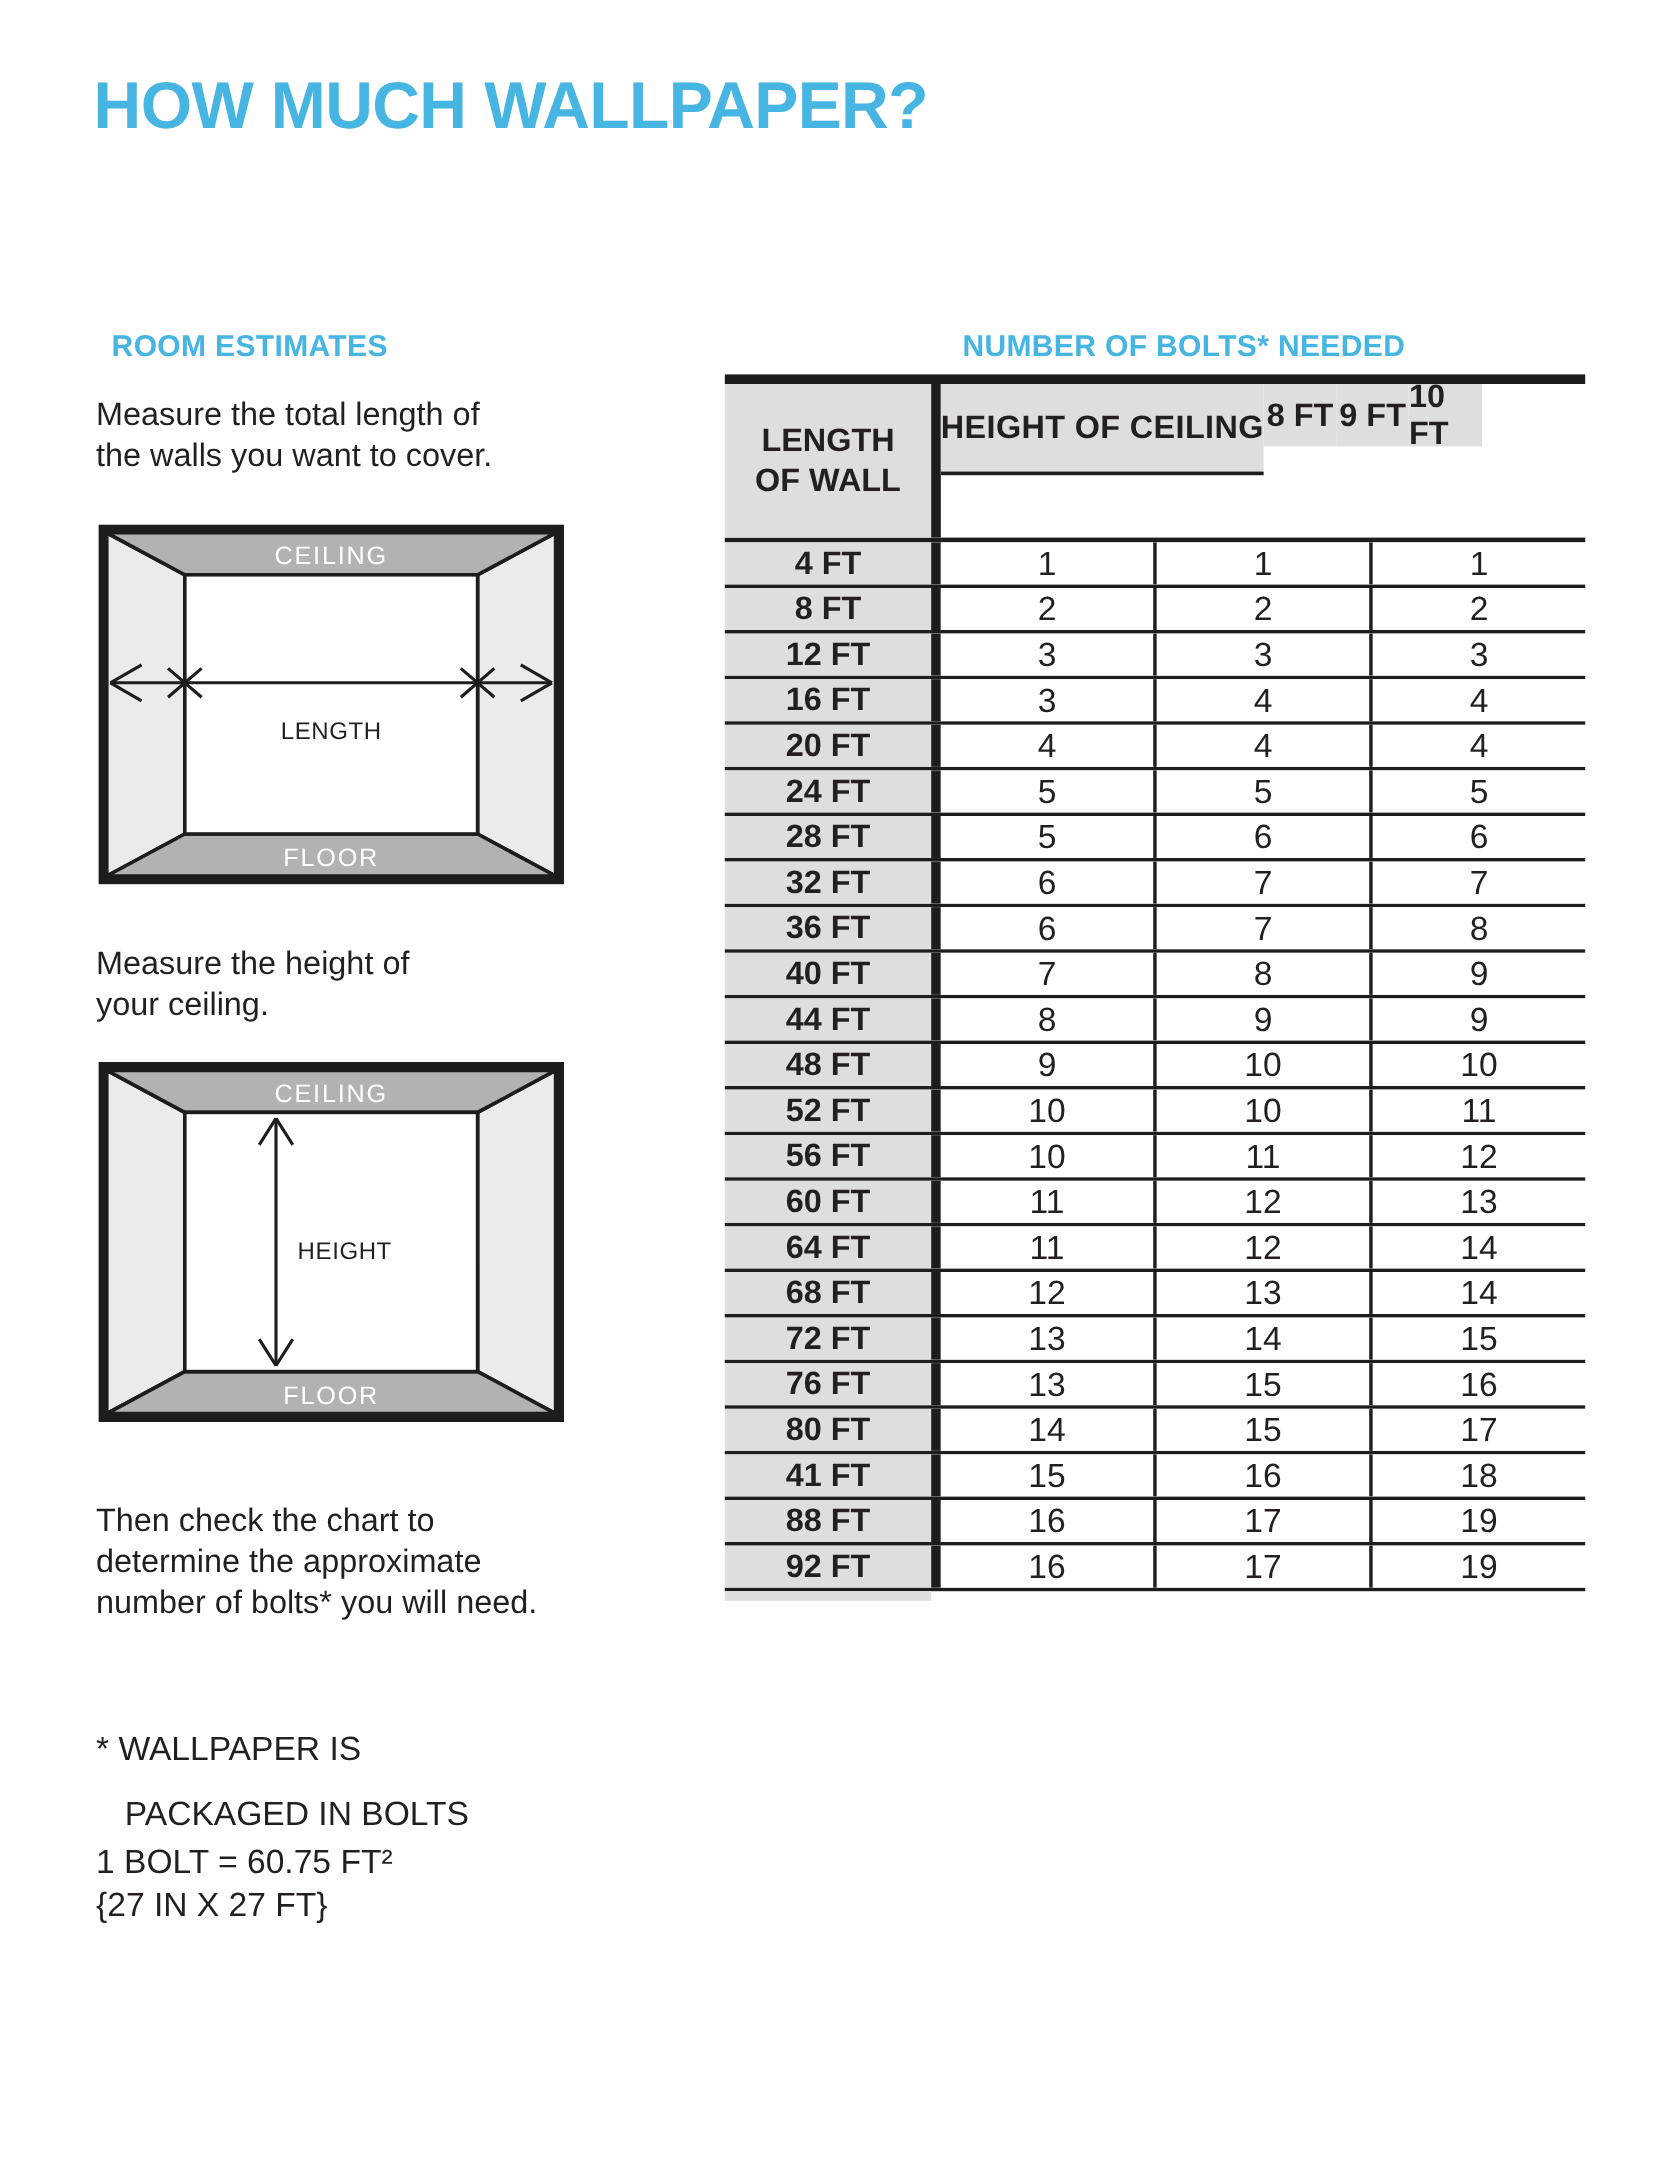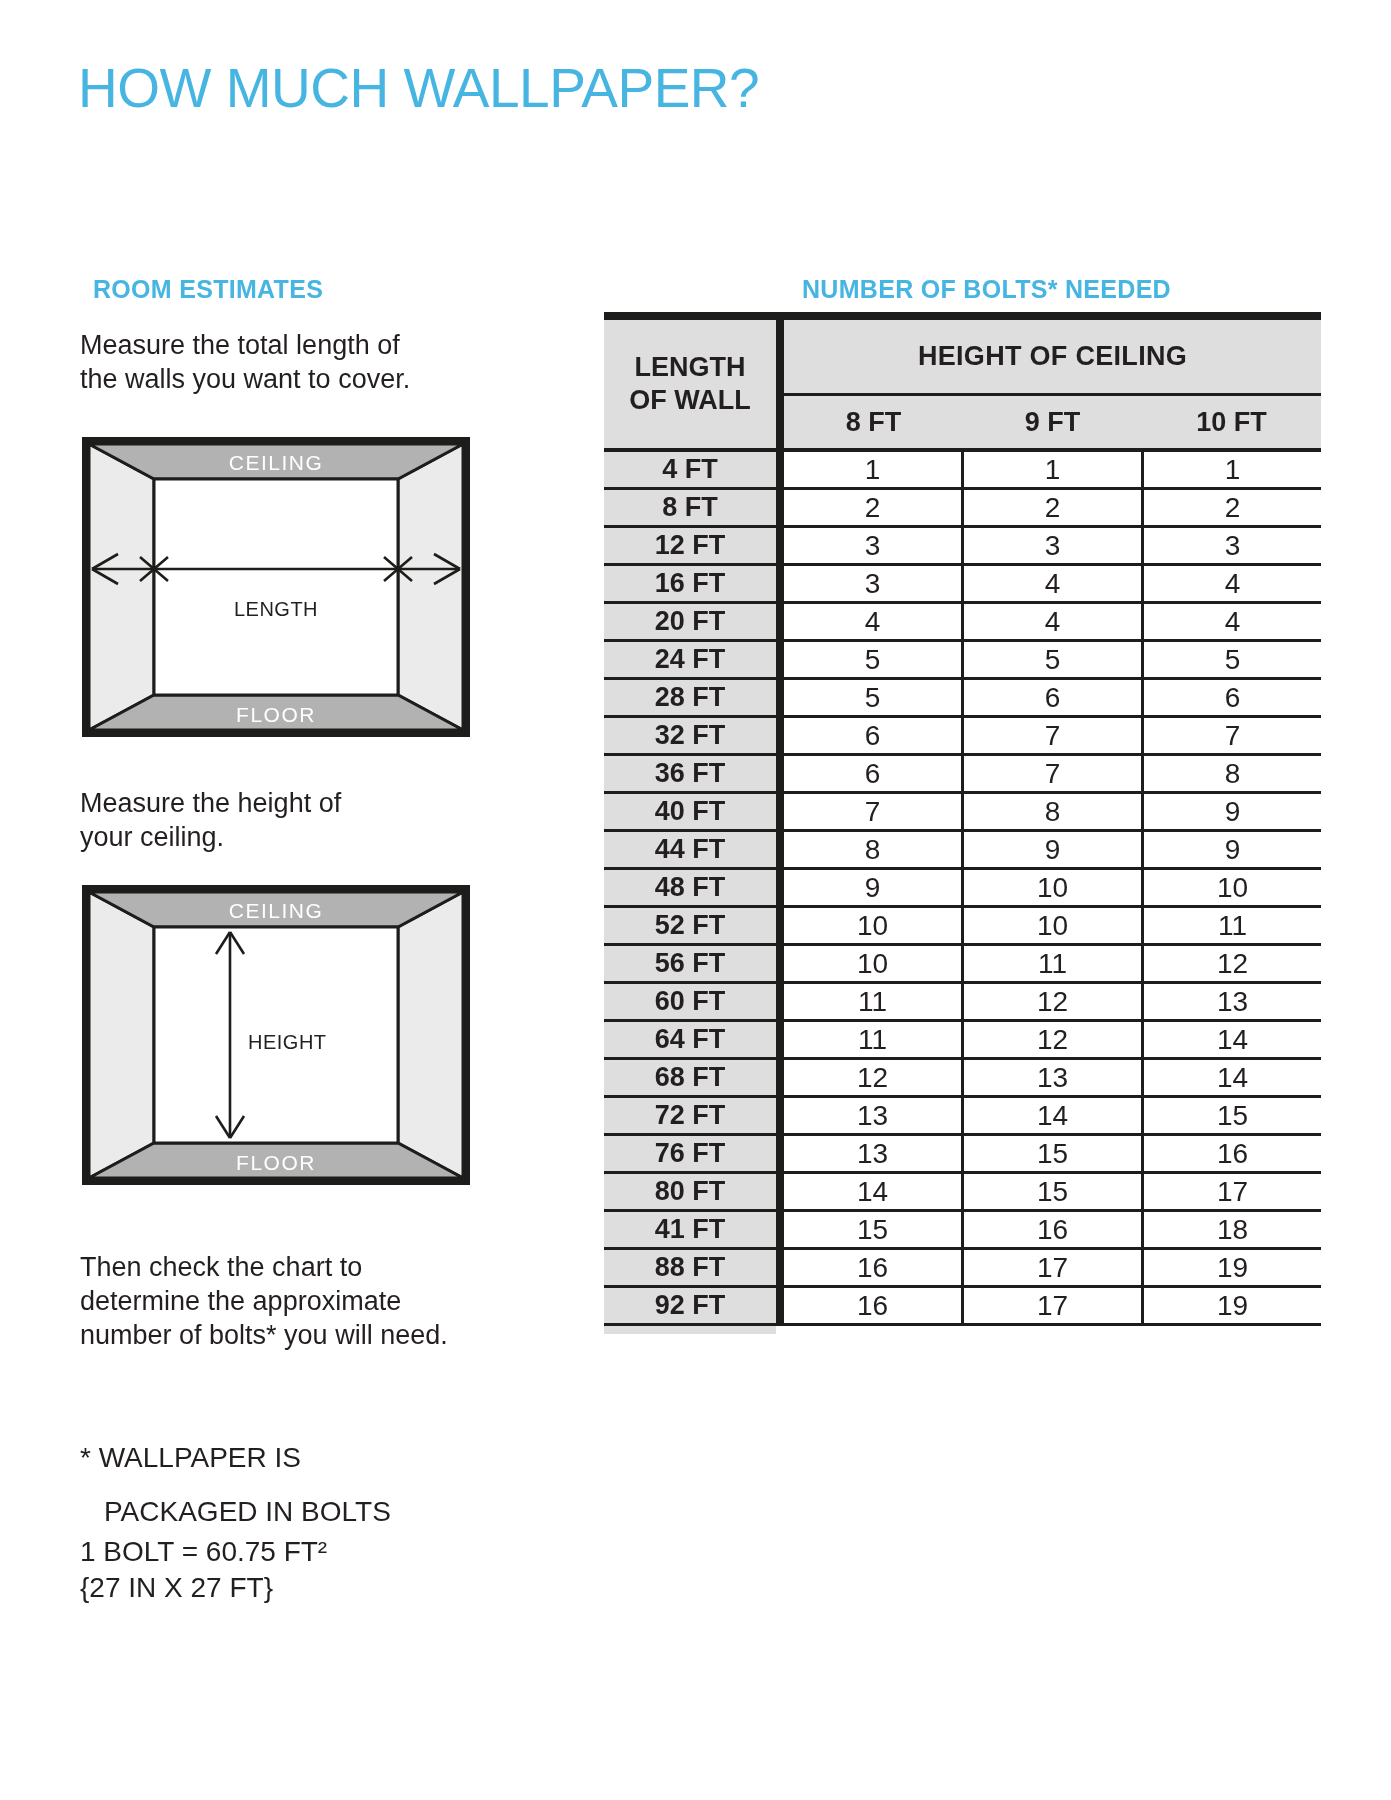--- a/index.html
+++ b/index.html
@@ -5,21 +5,21 @@
   html,body { margin:0; padding:0; background:#fff; }
   .page {
     position:relative; width:1391px; height:1800px; margin:0 auto;
     background:#fff; overflow:hidden;
     font-family:"Liberation Sans", sans-serif; color:var(--text);
   }
   .page * { box-sizing:border-box; }
 
   .title {
     position:absolute; left:78px; top:56px; margin:0;
-    font-size:55px; font-weight:normal; letter-spacing:-0.5px; color:var(--accent);
+    font-size:55px; font-weight:bold; letter-spacing:-0.5px; color:var(--accent);
     white-space:nowrap;
   }
   .h-blue {
     position:absolute; margin:13px;
     font-size:25px; font-weight:bold; letter-spacing:0.3px; color:var(--accent);
     white-space:nowrap;
   }
   .body-text {
     position:absolute; margin:0;
     font-size:27px; line-height:34px; color:var(--text); white-space:pre-line;
@@ -44,21 +44,21 @@
 
   
   .btable { position:absolute; left:604px; top:312px; width:717px; }
   .t-topline { height:8px; background:var(--ink); }
   .t-header { display:flex; height:128px; }
   .t-corner {
     width:180px; background:var(--cell-bg); border-right:8px solid var(--ink);
     display:flex; align-items:center; justify-content:center; text-align:center;
     font-weight:bold; font-size:27px; line-height:33px; white-space:pre-line;
   }
-  .t-right { flex:1; display:flex; flex-direction:column; }
+  .t-right { flex:1; display:flex; flex-direction:row; }
   .t-group {
     height:76px; background:var(--cell-bg); border-bottom:3px solid var(--ink);
     display:flex; align-items:center; justify-content:center;
     font-weight:bold; font-size:27px; letter-spacing:0.3px;
   }
   .t-subrow { height:52px; display:flex; }
   .t-sub {
     flex:1; background:var(--cell-bg);
     display:flex; align-items:center; justify-content:center;
     font-weight:bold; font-size:27px;

